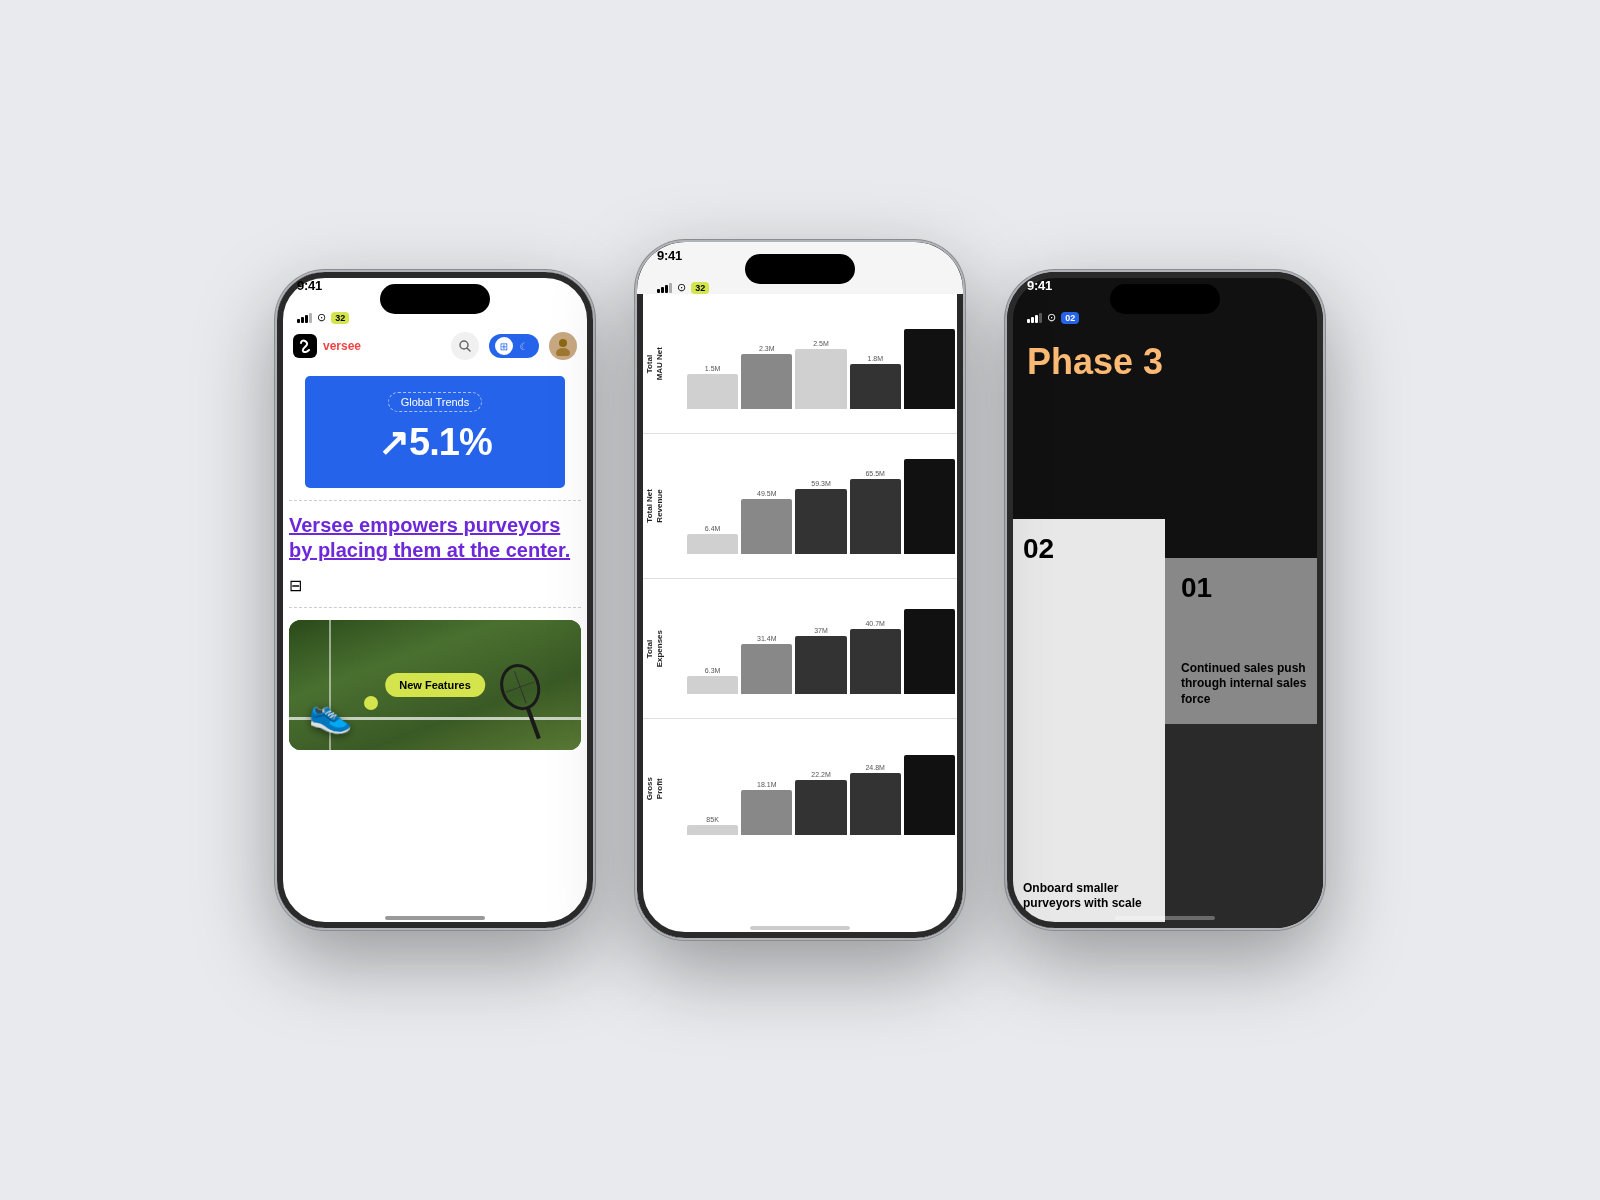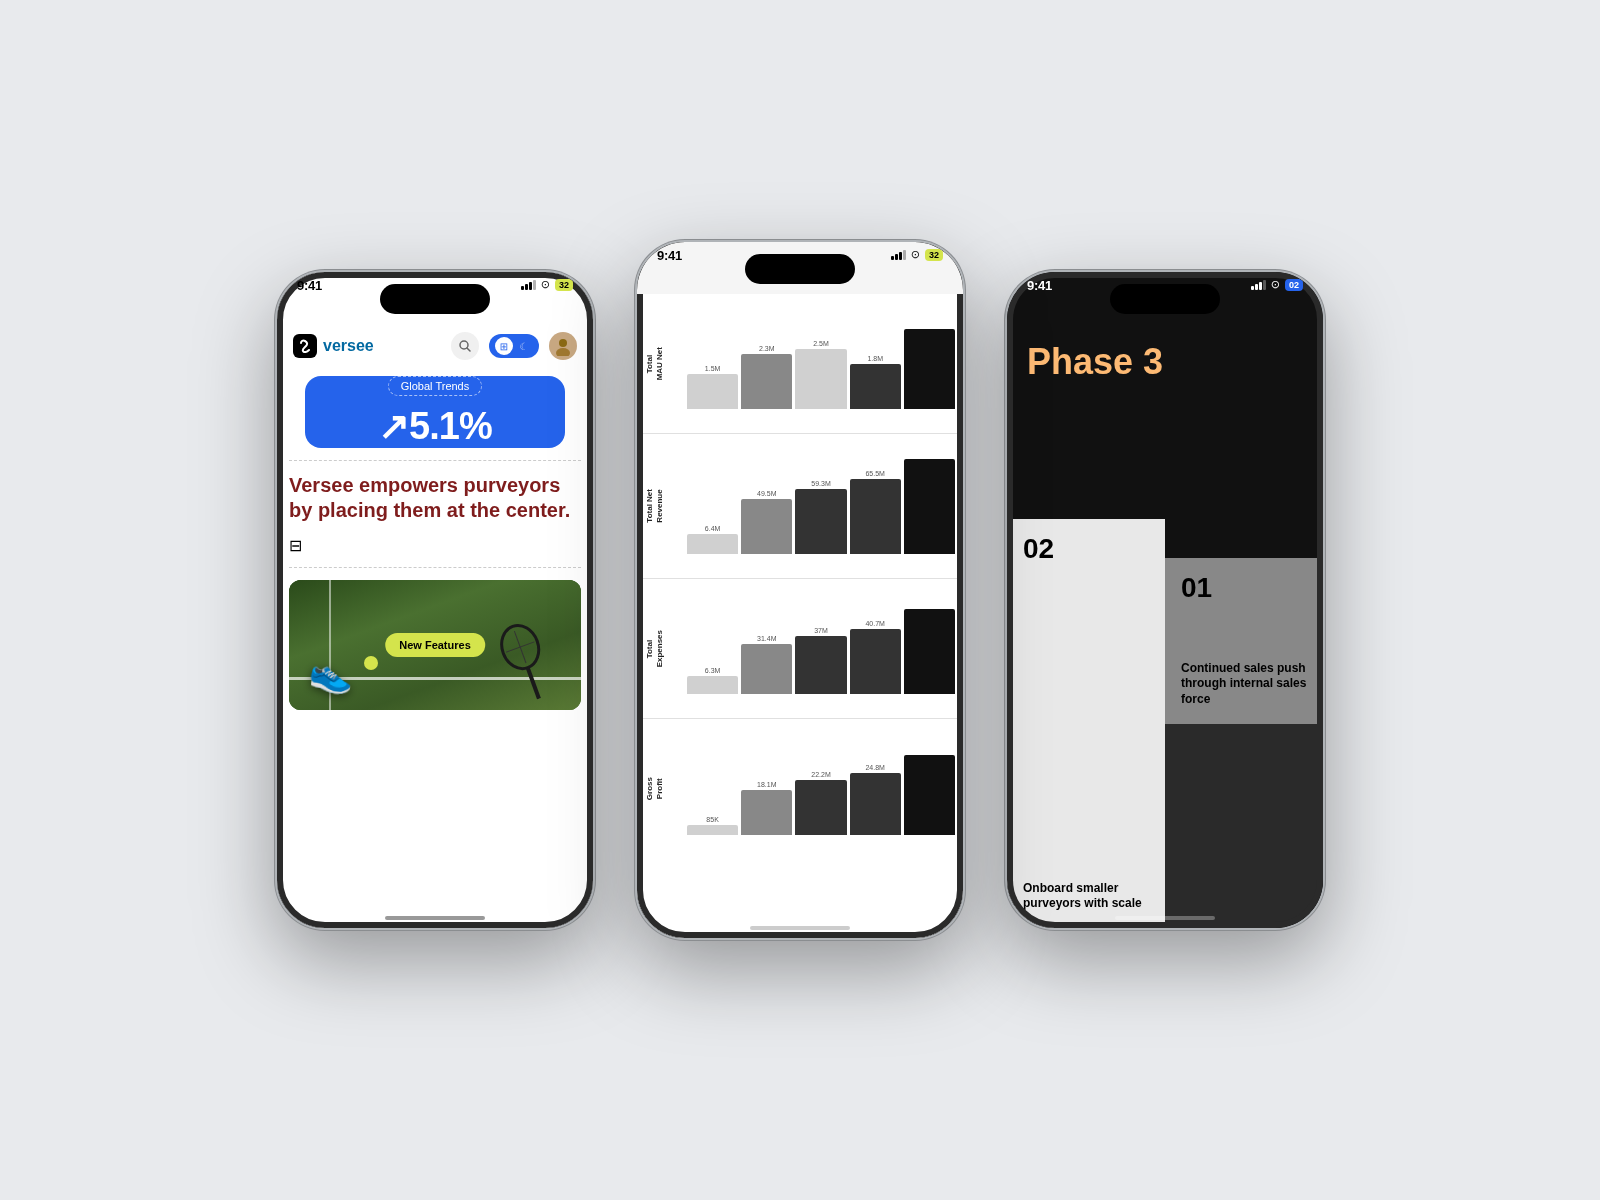--- a/index.html
+++ b/index.html
@@ -65,20 +65,21 @@
       position: absolute;
       top: 0;
       left: 0;
       right: 0;
       height: 52px;
       display: flex;
       align-items: flex-start;
       padding: 6px 20px 0;
       justify-content: space-between;
       z-index: 150;
+      flex-direction: column;
     }
 
     .status-time {
       font-size: 13px;
       font-weight: 600;
       letter-spacing: -0.3px;
     }
 
     .status-icons {
       display: flex;
@@ -135,23 +136,23 @@
       width: 24px;
       height: 24px;
       background: #000;
       border-radius: 6px;
       display: flex;
       align-items: center;
       justify-content: center;
     }
 
     .nav-logo-text {
-      font-size: 16px;
+      font-size: 12px;
       font-weight: 600;
-      color: #0369a1;
+      color: #ef4444;
     }
 
     .nav-spacer { flex: 1; }
 
     .nav-search-btn {
       width: 28px;
       height: 28px;
       border-radius: 50%;
       background: #f0f0f0;
       display: flex;
@@ -198,22 +199,22 @@
       font-size: 14px;
       display: flex;
       align-items: center;
       justify-content: center;
     }
 
     
     .hero-card {
       margin: 8px 28px;
       background: #2563eb;
-      border-radius: 16px;
-      padding: 0;
+      border-radius: 5px;
+      padding: 16px;
       color: #fff;
     }
 
     .hero-badge {
       display: inline-block;
       border: 1px dashed rgba(255,255,255,0.6);
       border-radius: 20px;
       padding: 3px 12px;
       font-size: 11px;
       margin-bottom: 10px;
@@ -239,23 +240,24 @@
       border: none;
       border-top: 1px dashed #ccc;
       margin: 12px 12px;
     }
 
     
     .body-headline {
       padding: 0 12px;
       font-size: 20px;
       font-weight: 800;
-      color: #7f1d1d;
+      color: #6d28d9;
       line-height: 1.25;
       margin-bottom: 12px;
+      text-decoration: underline;
     }
 
     .what-we-do {
       padding: 0 12px;
       display: flex;
       gap: 10px;
       align-items: flex-start;
     }
 
     .bookmark-icon {

